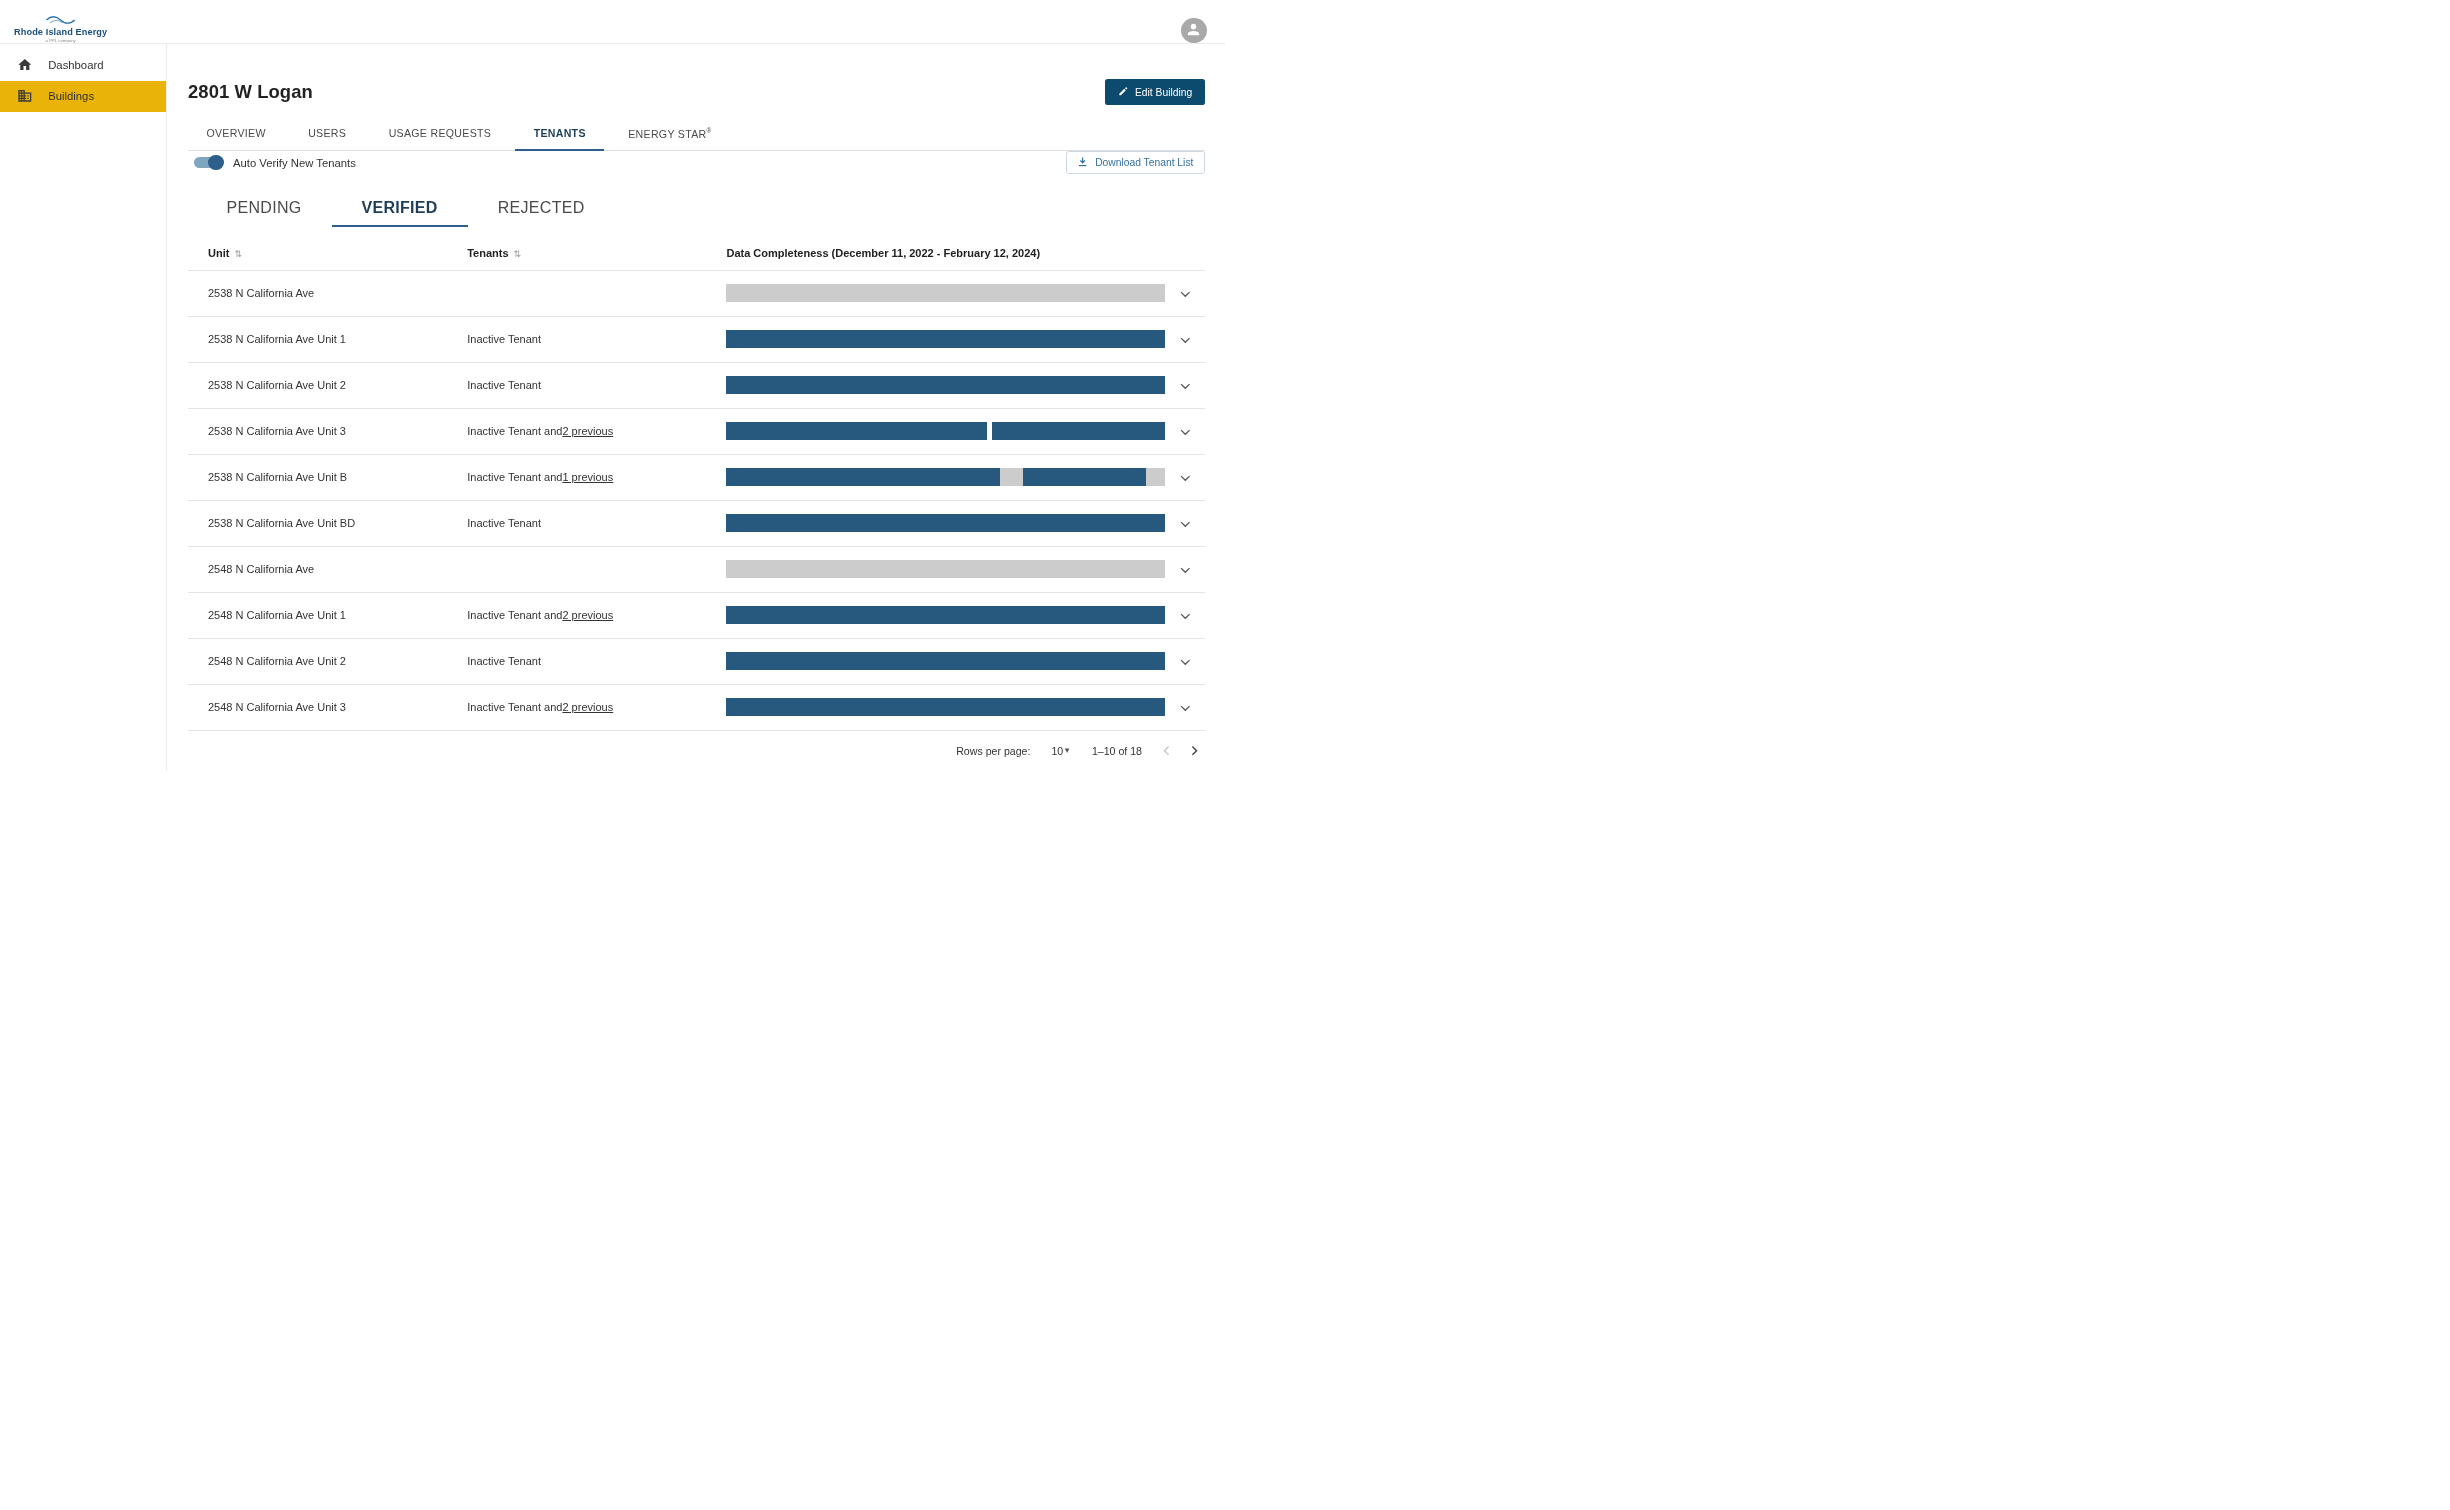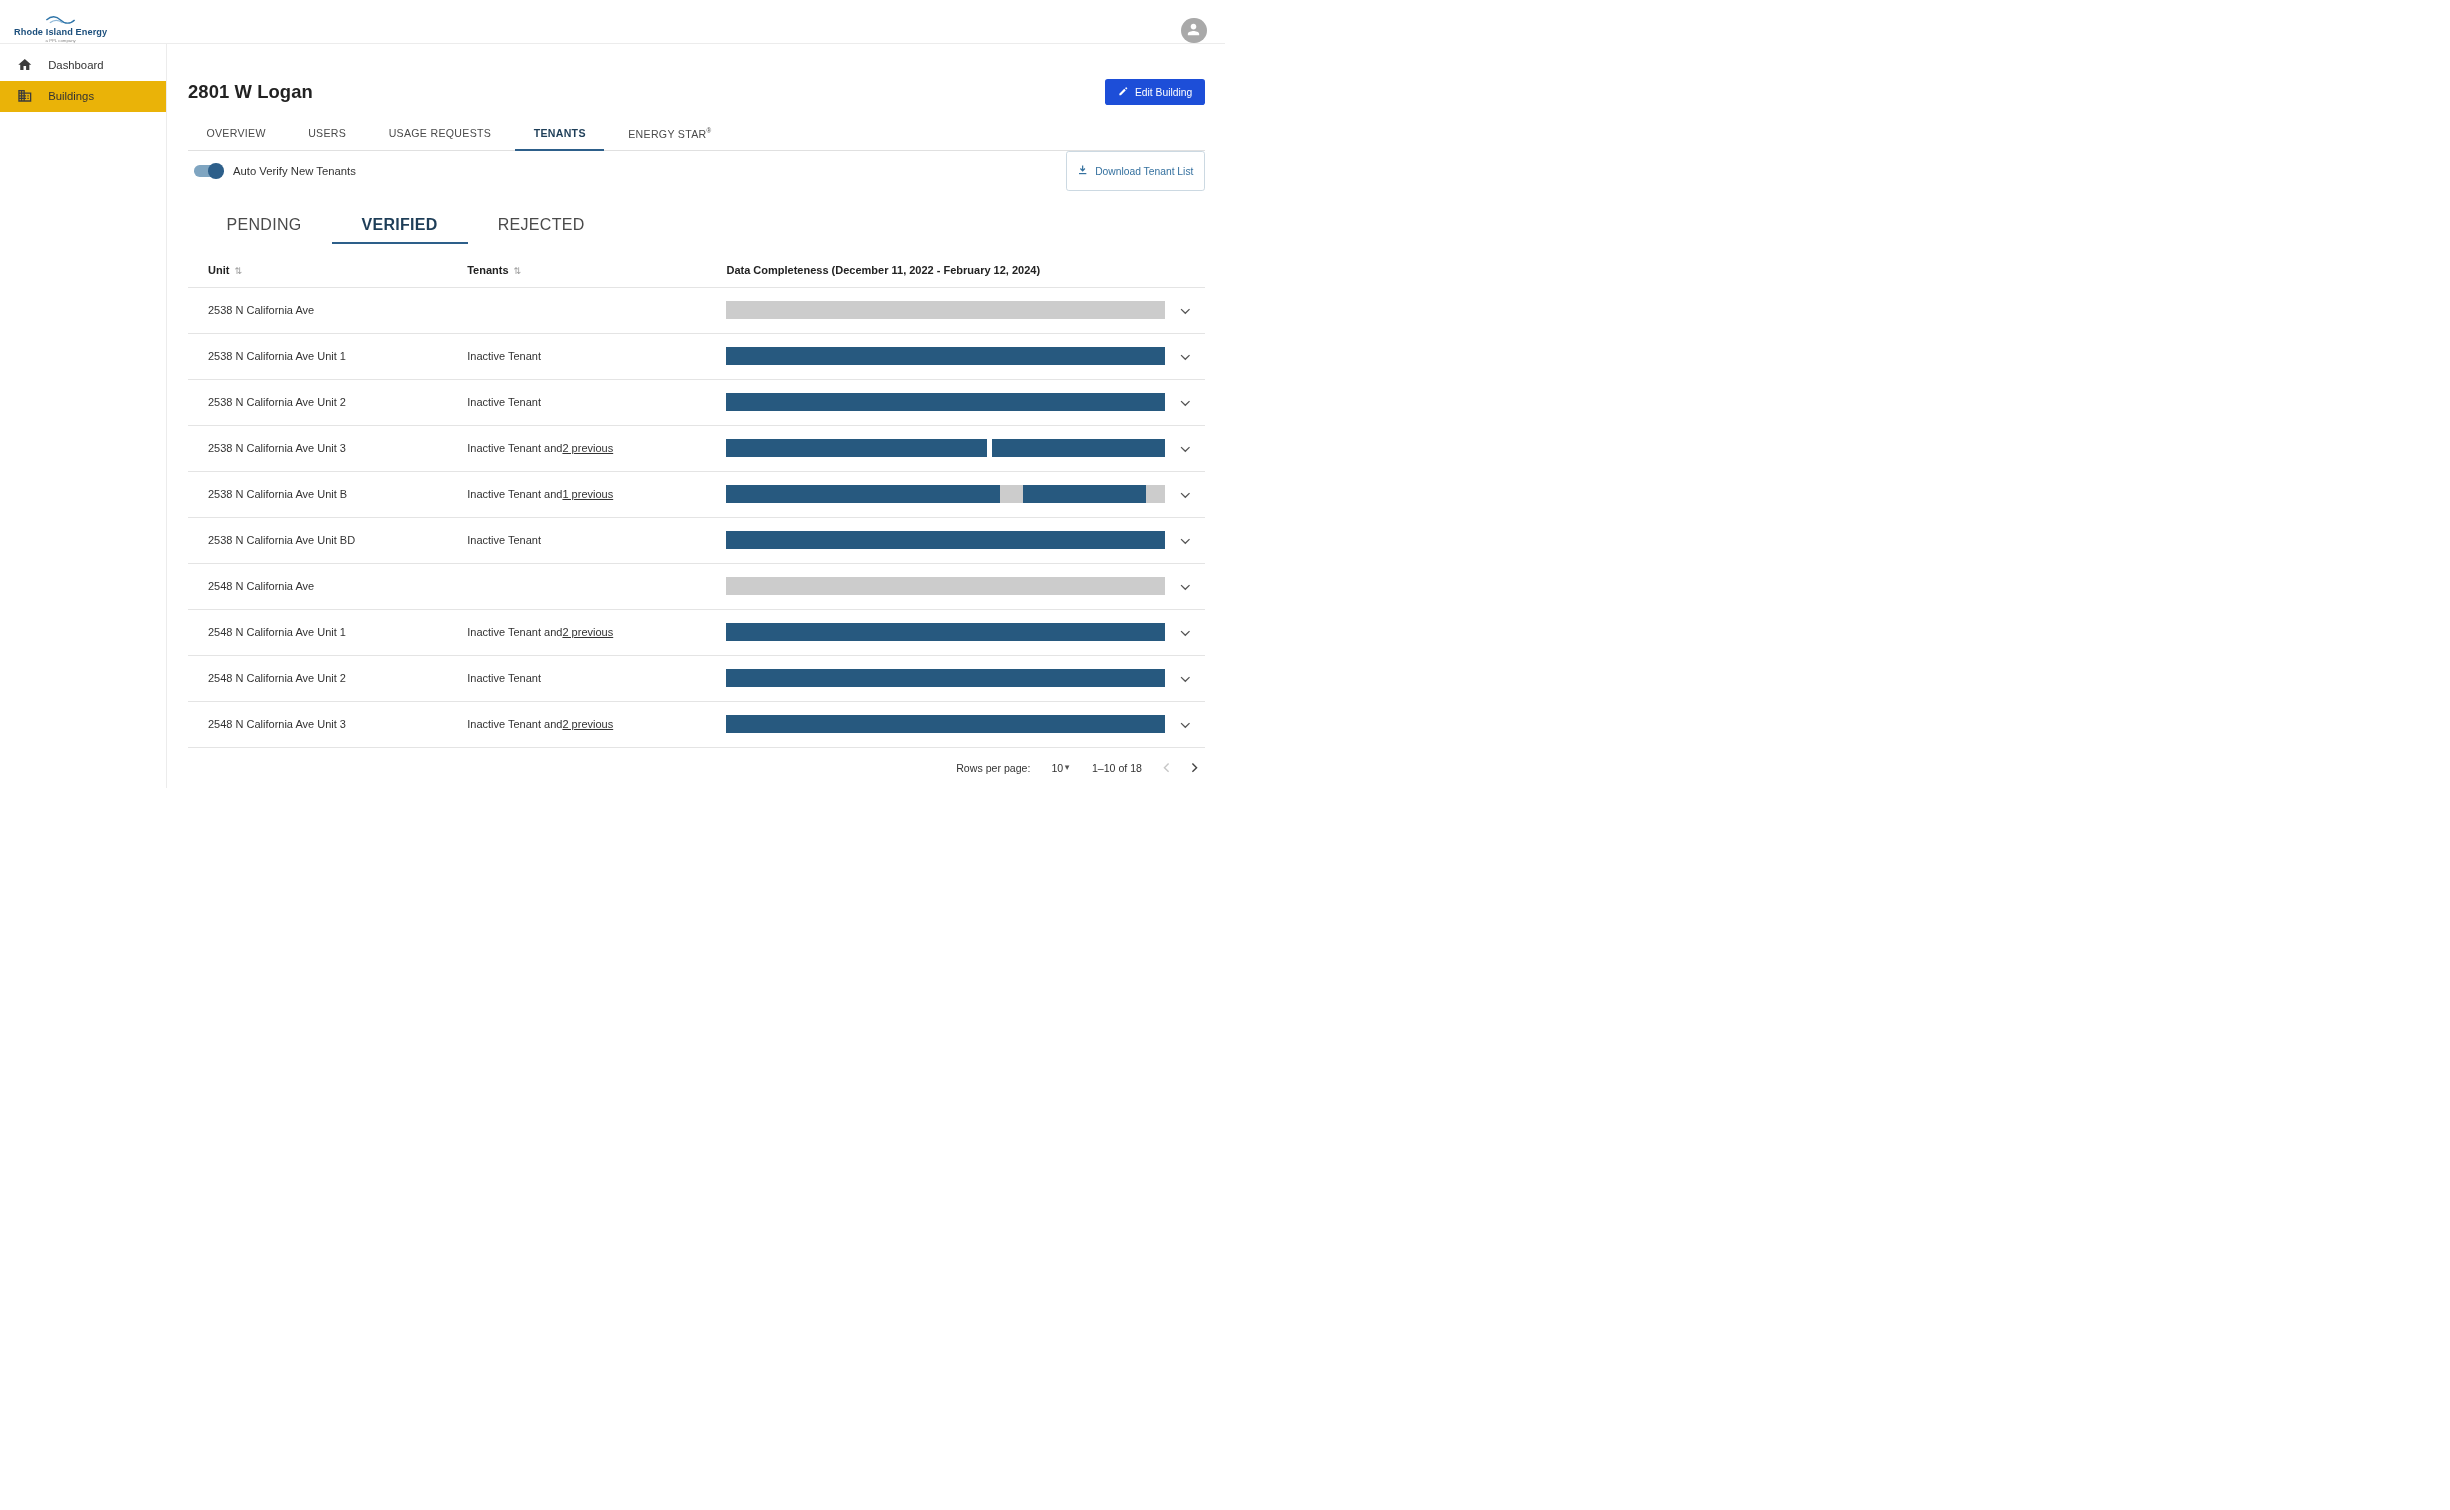--- a/index.html
+++ b/index.html
@@ -18,38 +18,38 @@
   .sidebar { width:166px; flex:0 0 166px; border-top:0.7px solid #ececec; padding-top:5.7px; }
   .side-item { display:flex; align-items:center; gap:15.6px; height:31px; padding:0 17px; font-size:11.3px; color:#333; cursor:pointer; }
   .side-item.active { background:#eab308; }
   .side-icon { width:15.6px; display:flex; align-items:center; }
 
   .main { flex:1; border-left:0.7px solid #ececec; border-top:0.7px solid #ececec; padding:35px 20px 0 21px; }
 
   
   .title-row { display:flex; justify-content:space-between; align-items:center; }
   .page-title { font-size:18.4px; font-weight:bold; color:#222; letter-spacing:0.1px; }
-  .btn-primary { background:#1d4ed8; color:#fff; border:none; border-radius:2.8px; height:26px; padding:0 12.8px;
+  .btn-primary { background:#0c4a6e; color:#fff; border:none; border-radius:2.8px; height:26px; padding:0 12.8px;
                  font-size:10.3px; display:flex; align-items:center; gap:6.4px; cursor:pointer; font-family:inherit; }
 
   
   .tabs { display:flex; border-bottom:0.7px solid #e0e0e0; margin-top:11.3px; gap:5.7px; }
   .tab { padding:10.6px 18.4px; font-size:10.6px; letter-spacing:0.3px; color:#4a4a4a; background:none; border:none;
          cursor:pointer; position:relative; font-family:inherit; white-space:nowrap; }
   .tab.active { color:#1e3e58; font-weight:bold; }
   .tab.active::after { content:""; position:absolute; left:0; right:0; bottom:-0.7px; height:2.1px; background:#2d5f8a; }
   sup { font-size:6.4px; }
 
   
   .controls-row { display:flex; justify-content:space-between; align-items:center; }
   .toggle-wrap { display:flex; align-items:center; gap:11.3px; }
   .switch { width:28px; height:11.3px; border-radius:5.7px; background:#7fa5c1; position:relative; cursor:pointer; margin-left:5.7px; }
   .switch .knob { position:absolute; right:-2.1px; top:-2.1px; width:15.6px; height:15.6px; border-radius:50%; background:#2d5f8a; }
   .toggle-label { font-size:11.3px; color:#333; }
-  .btn-outline { background:#fff; border:0.7px solid #ccd9e2; border-radius:2.8px; height:40px; padding:0 10.6px; color:#35719f;
+  .btn-outline { background:#fff; border:0.7px solid #ccd9e2; border-radius:2.8px; height:23px; padding:0 10.6px; color:#35719f;
                  font-size:10.3px; display:flex; align-items:center; gap:6.4px; cursor:pointer; font-family:inherit; }
 
   
   .subtabs { display:flex; margin-top:14px; margin-left:8.5px; }
   .subtab { padding:10.6px 30px; font-size:16px; letter-spacing:0.3px; color:#4a4a4a; background:none; border:none;
             cursor:pointer; position:relative; font-family:Liberation Sans, sans-serif; }
   .subtab.active { color:#1e3e58; font-weight:bold; }
   .subtab.active::after { content:""; position:absolute; left:0; right:0; bottom:0; height:2.1px; background:#2d5f8a; }
 
   

